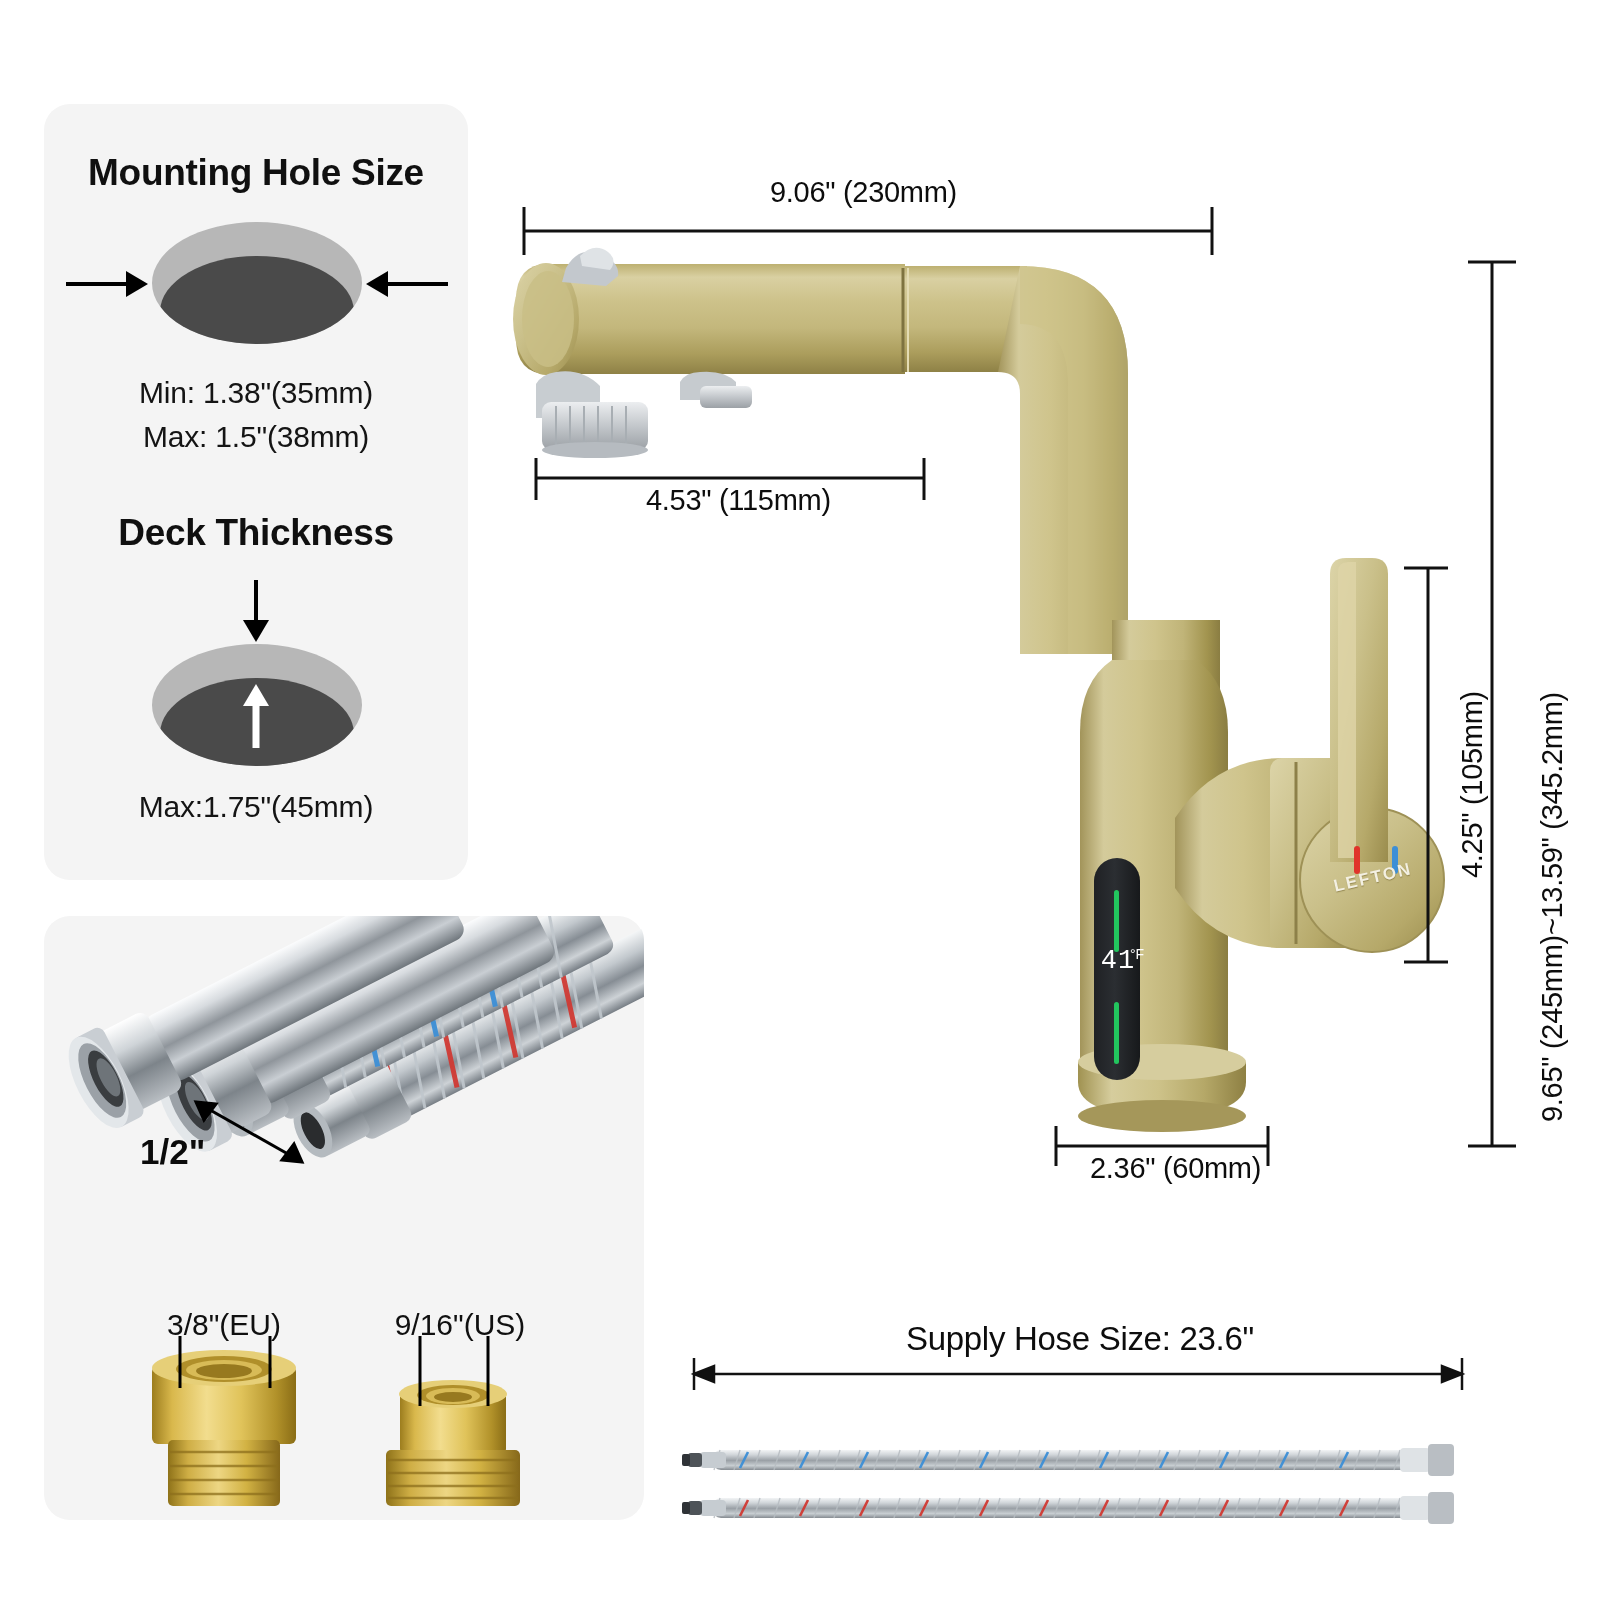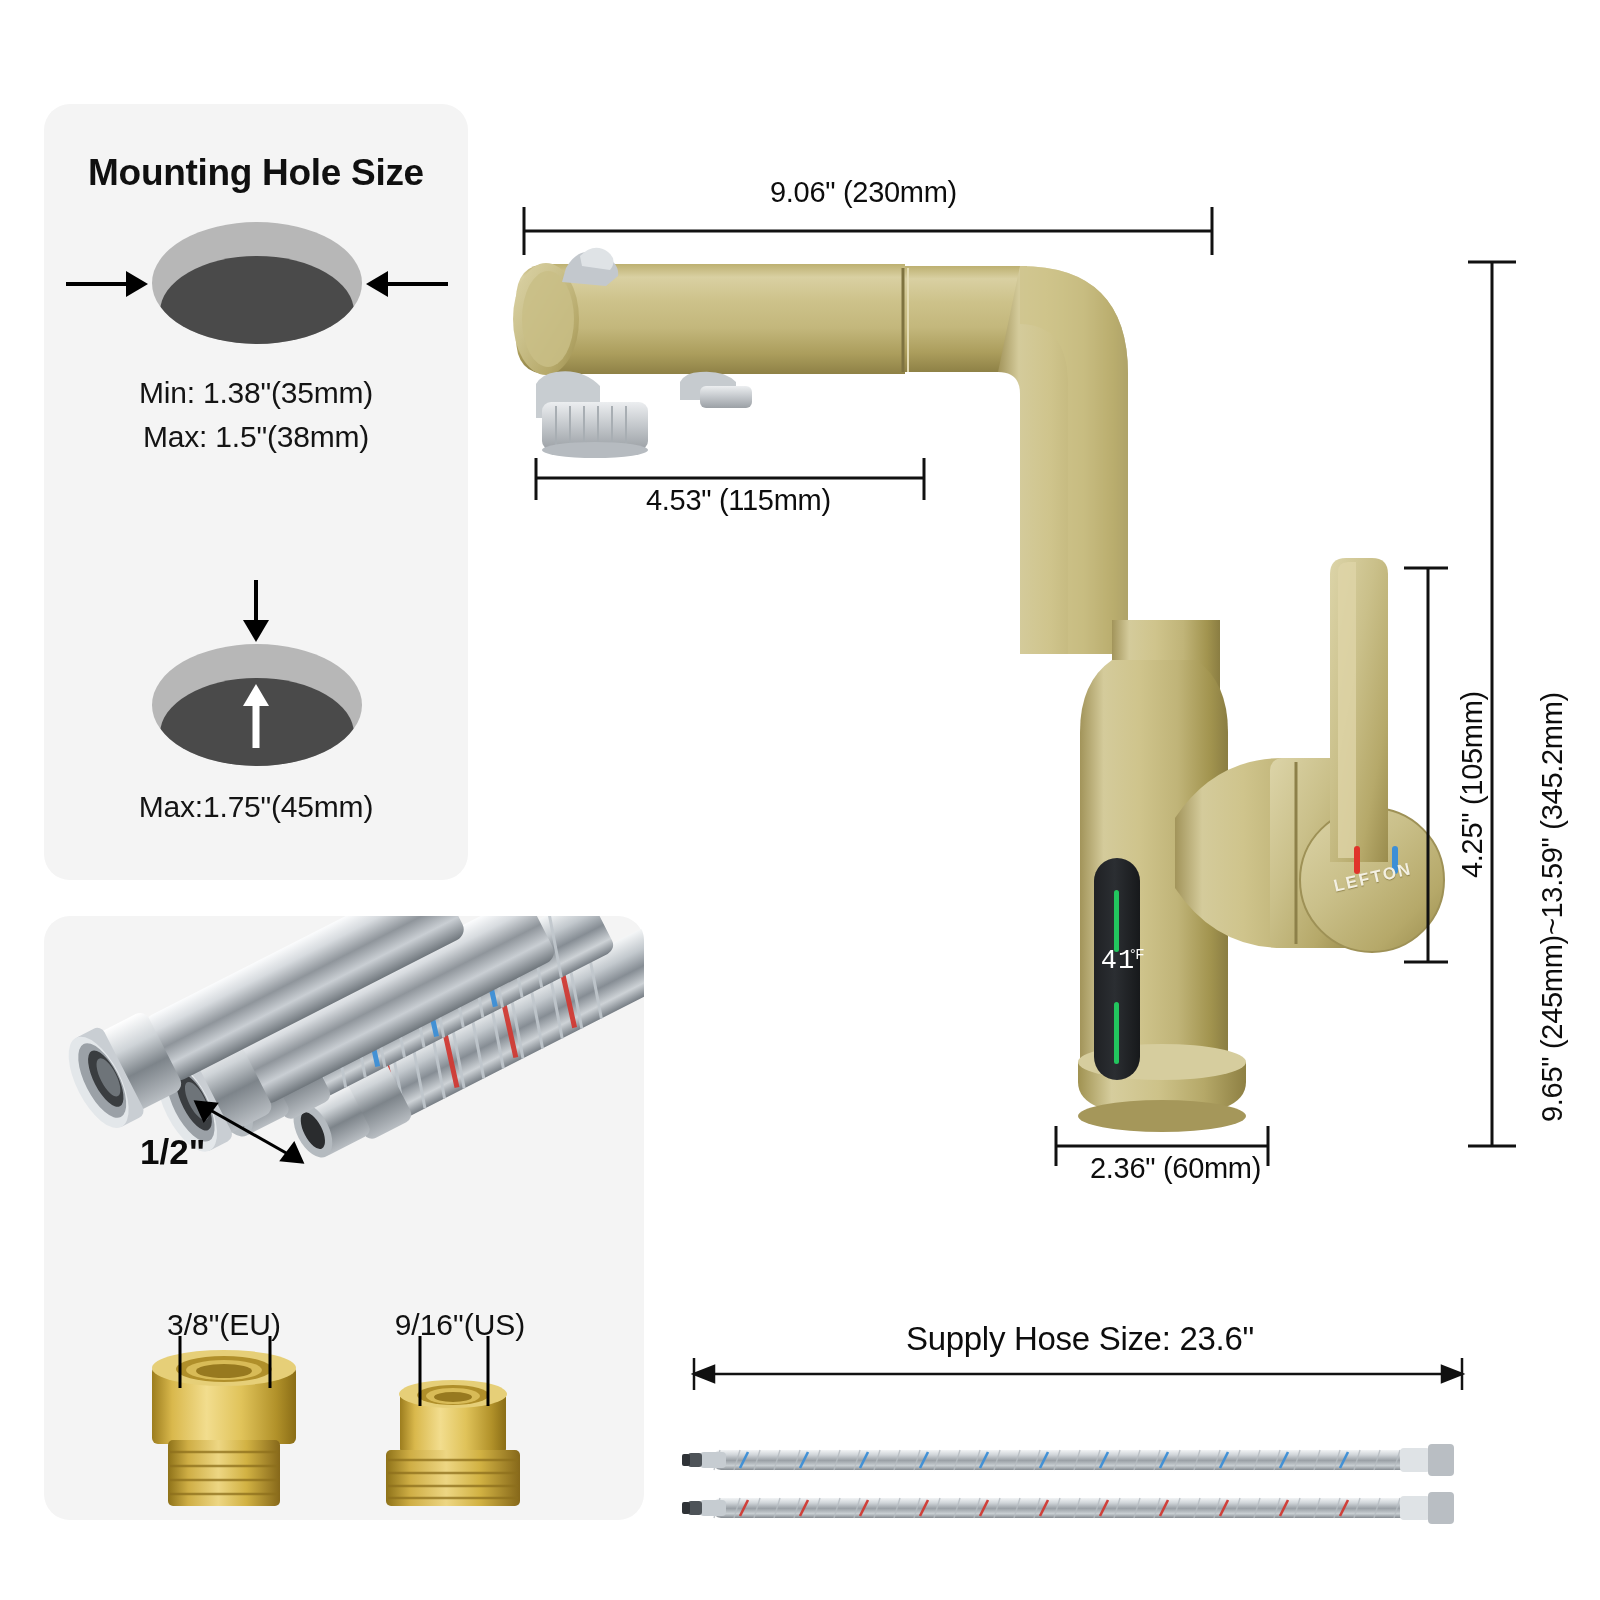--- a/index.html
+++ b/index.html
@@ -100,20 +100,21 @@
     </div>
 
     <div class="arrow-h" style="left:318px; top:180px; width:86px;">
       <div class="shaft" style="right:0; width:64px;"></div>
       <div class="head left" style="right:60px;"></div>
     </div>
 
     <div class="spec-line" style="top:272px;">Min: 1.38"(35mm)</div>
     <div class="spec-line" style="top:316px;">Max: 1.5"(38mm)</div>
 
+    <div class="card-title" id="t-deck">Deck Thickness</div>
 
     <div class="arrow-v" style="left:212px; top:476px; height:62px;">
       <div class="shaft" style="top:0; height:44px; background:#000;"></div>
       <div class="head" style="top:40px; border-top:22px solid #000;"></div>
     </div>
 
     <div class="hole" style="left:108px; top:540px; width:210px; height:122px;">
       <div class="inner" style="left:8px; top:34px; width:194px; height:112px;"></div>
     </div>
 

